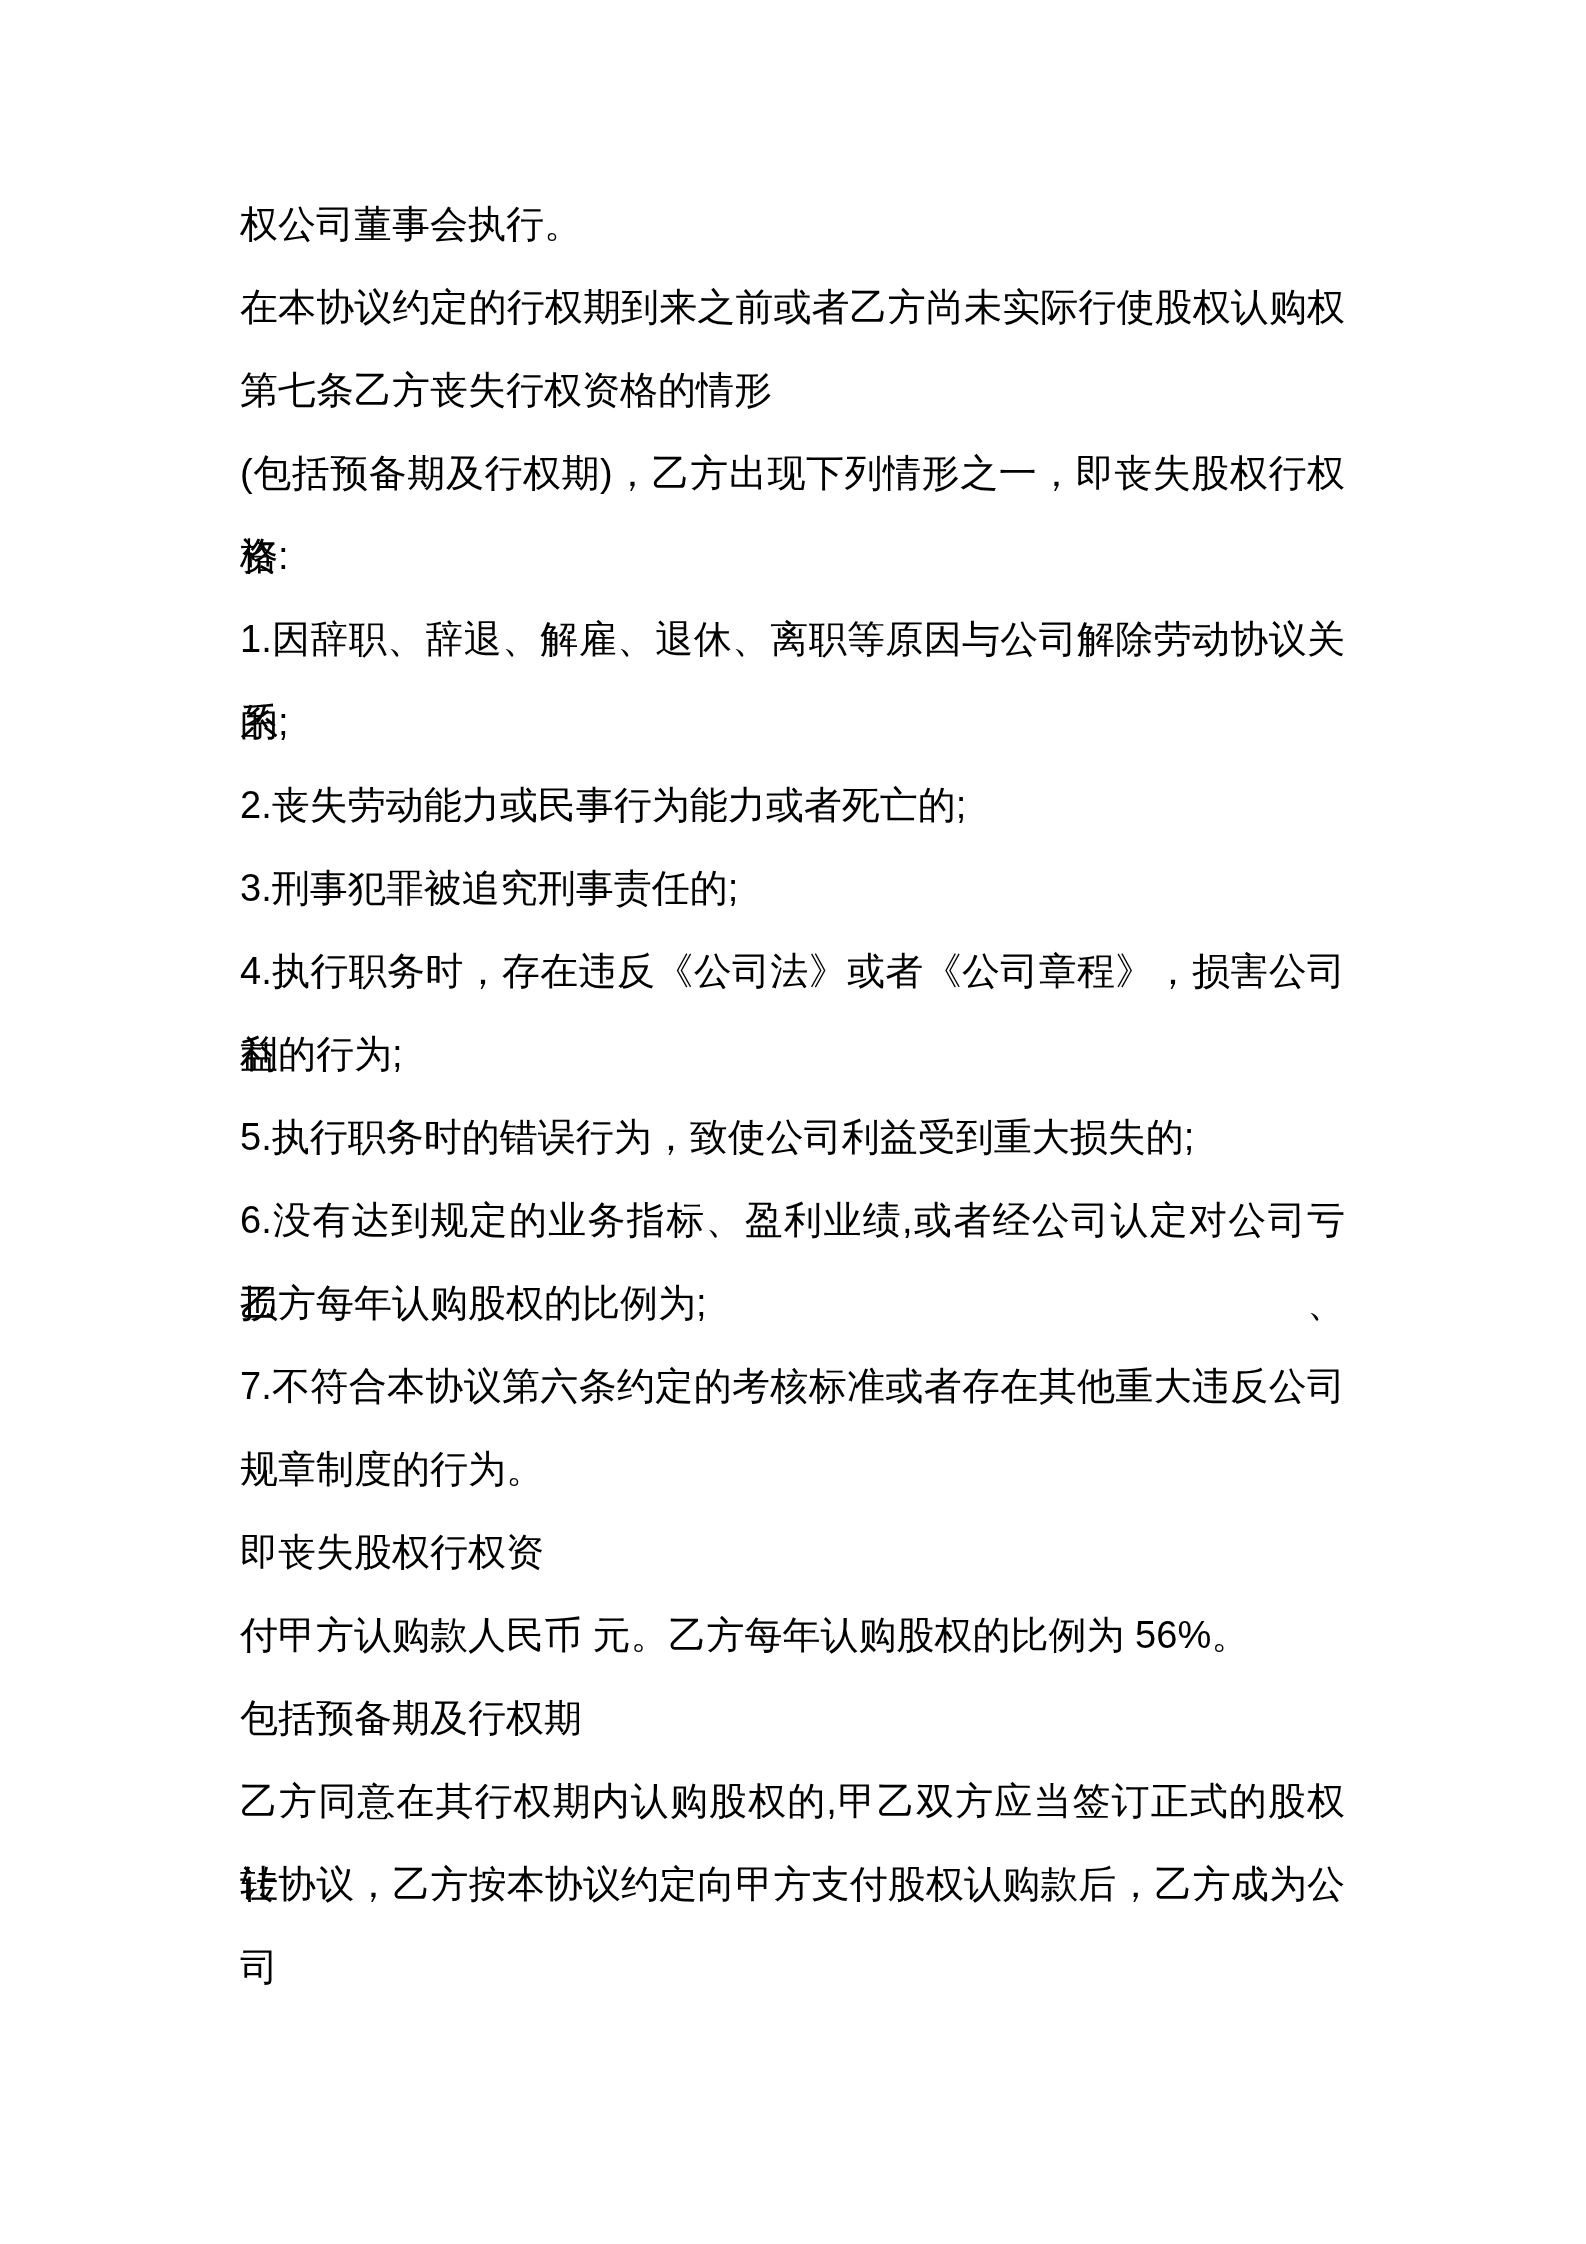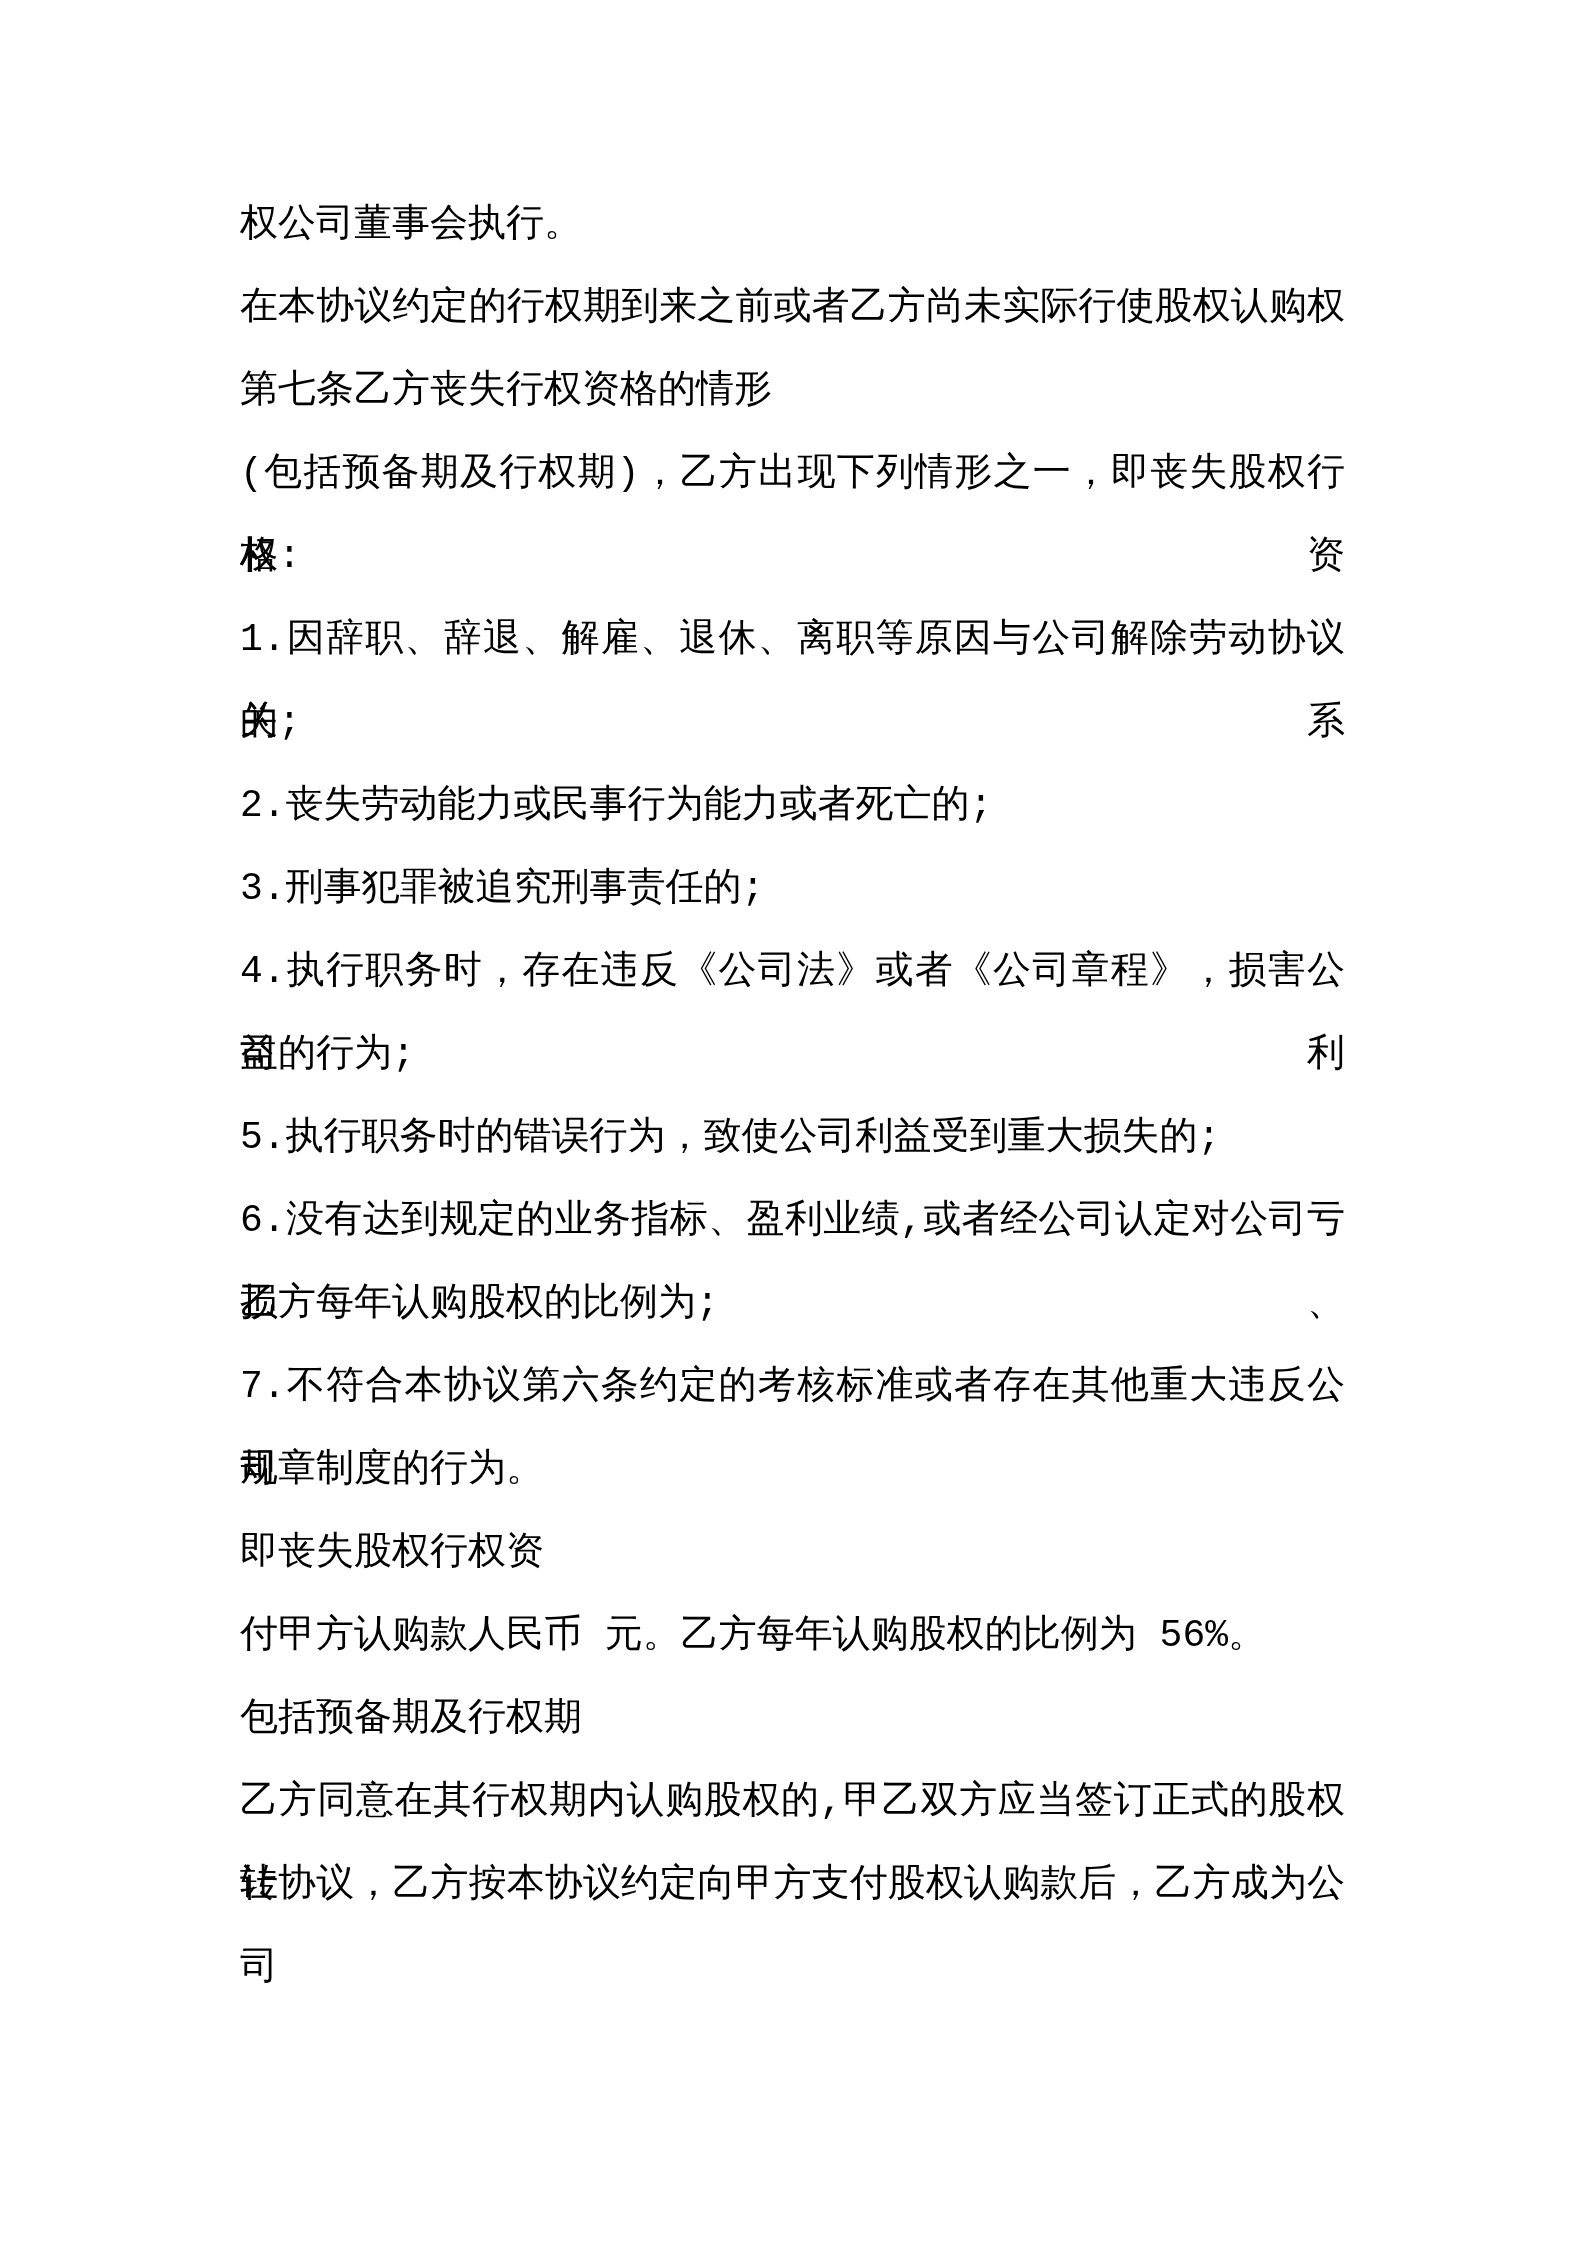--- a/index.html
+++ b/index.html
@@ -12,21 +12,20 @@
     width: 1586px;
     height: 2244px;
     background: #ffffff;
     box-sizing: border-box;
     padding: 183px 241px 0 240px;
     overflow: hidden;
     font-family: "Liberation Sans", "DejaVu Sans", sans-serif;
   }
   .doc-body {
     width: 1105px;
-    font-family: Liberation Mono, monospace;
   }
   .doc-line {
     font-size: 38px;
     line-height: 83px;
     height: 83px;
     color: #000000;
     text-align: left;
     white-space: pre;
     font-kerning: none;
   }

